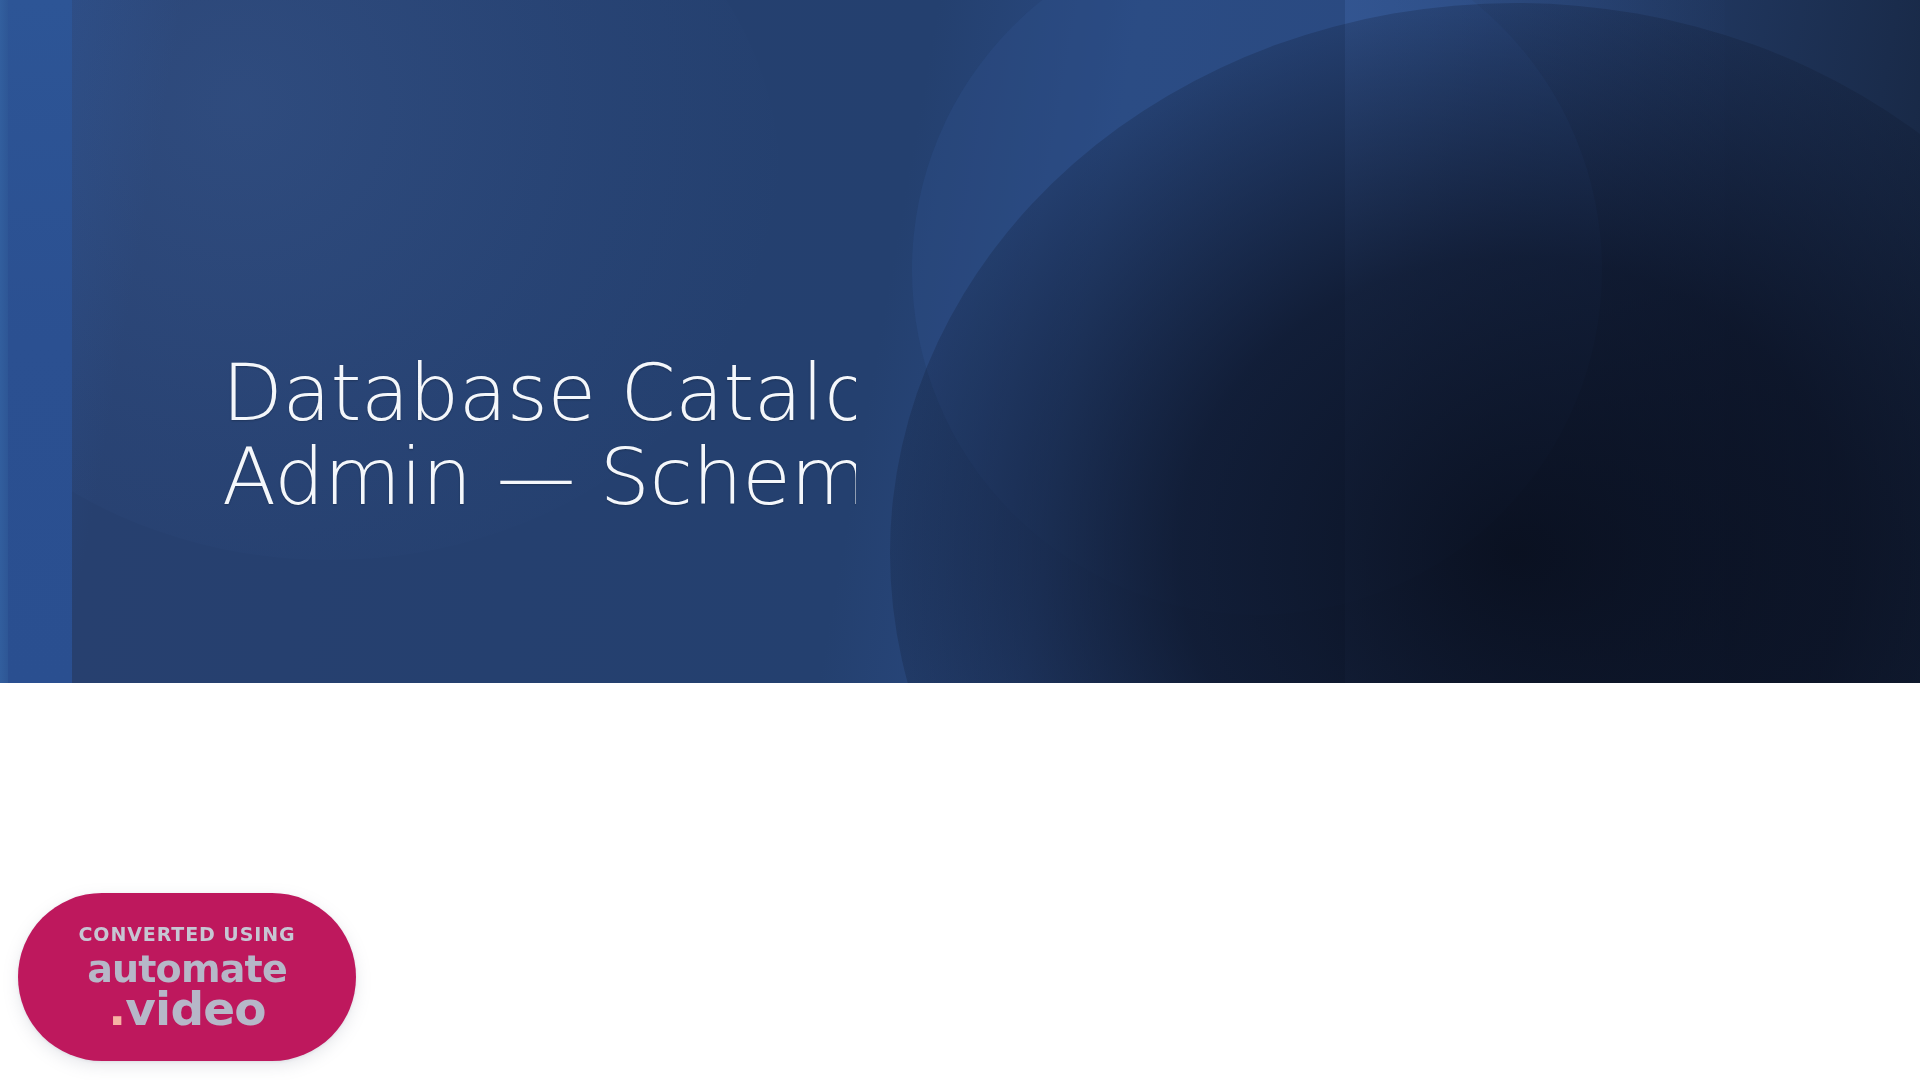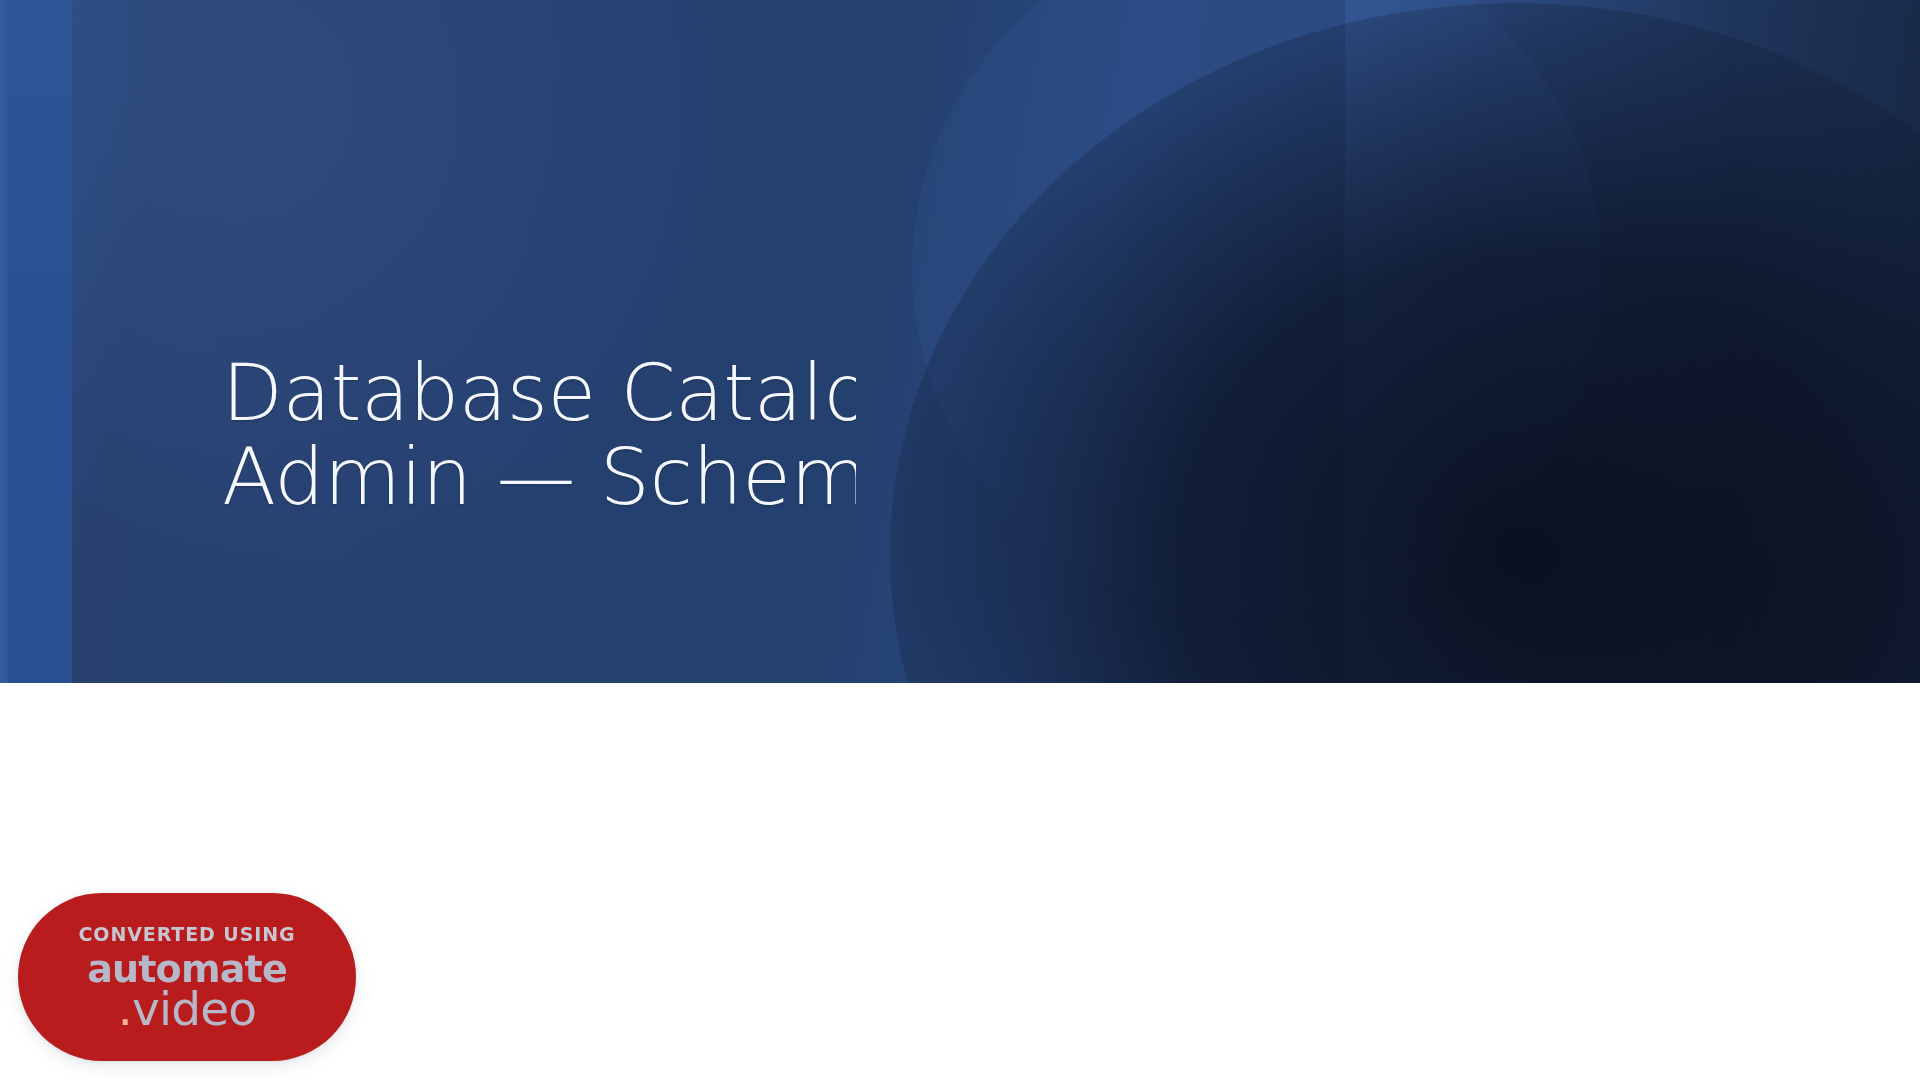--- a/index.html
+++ b/index.html
@@ -153,21 +153,21 @@
   }
 
   
   .watermark {
     position: absolute;
     left: 18px;
     top: 893px;
     width: 338px;
     height: 168px;
     border-radius: 84px;
-    background: #b91c1c;
+    background: #be185d;
     box-shadow: 0 5px 16px rgba(120,125,150,.18),
                 0 1px 3px rgba(120,125,150,.14);
     display: flex;
     flex-direction: column;
     align-items: center;
     justify-content: center;
     box-sizing: border-box;
     padding-top: 4px;
   }
   .wm-eyebrow {
@@ -182,21 +182,21 @@
   .wm-brand {
     font-family: "DejaVu Sans", sans-serif;
     font-weight: 700;
     font-size: 38px;
     letter-spacing: -0.8px;
     color: #b6b7c8;
     line-height: 1.02;
   }
   .wm-suffix {
     font-family: "DejaVu Sans", sans-serif;
-    font-weight: 400;
+    font-weight: 700;
     font-size: 47px;
     letter-spacing: -0.8px;
     color: #b6b7c8;
     line-height: 1.02;
     margin-top: -4px;
   }
   .wm-dot { color: #f6b4a3; }
 </style>
 </head>
 <body>

